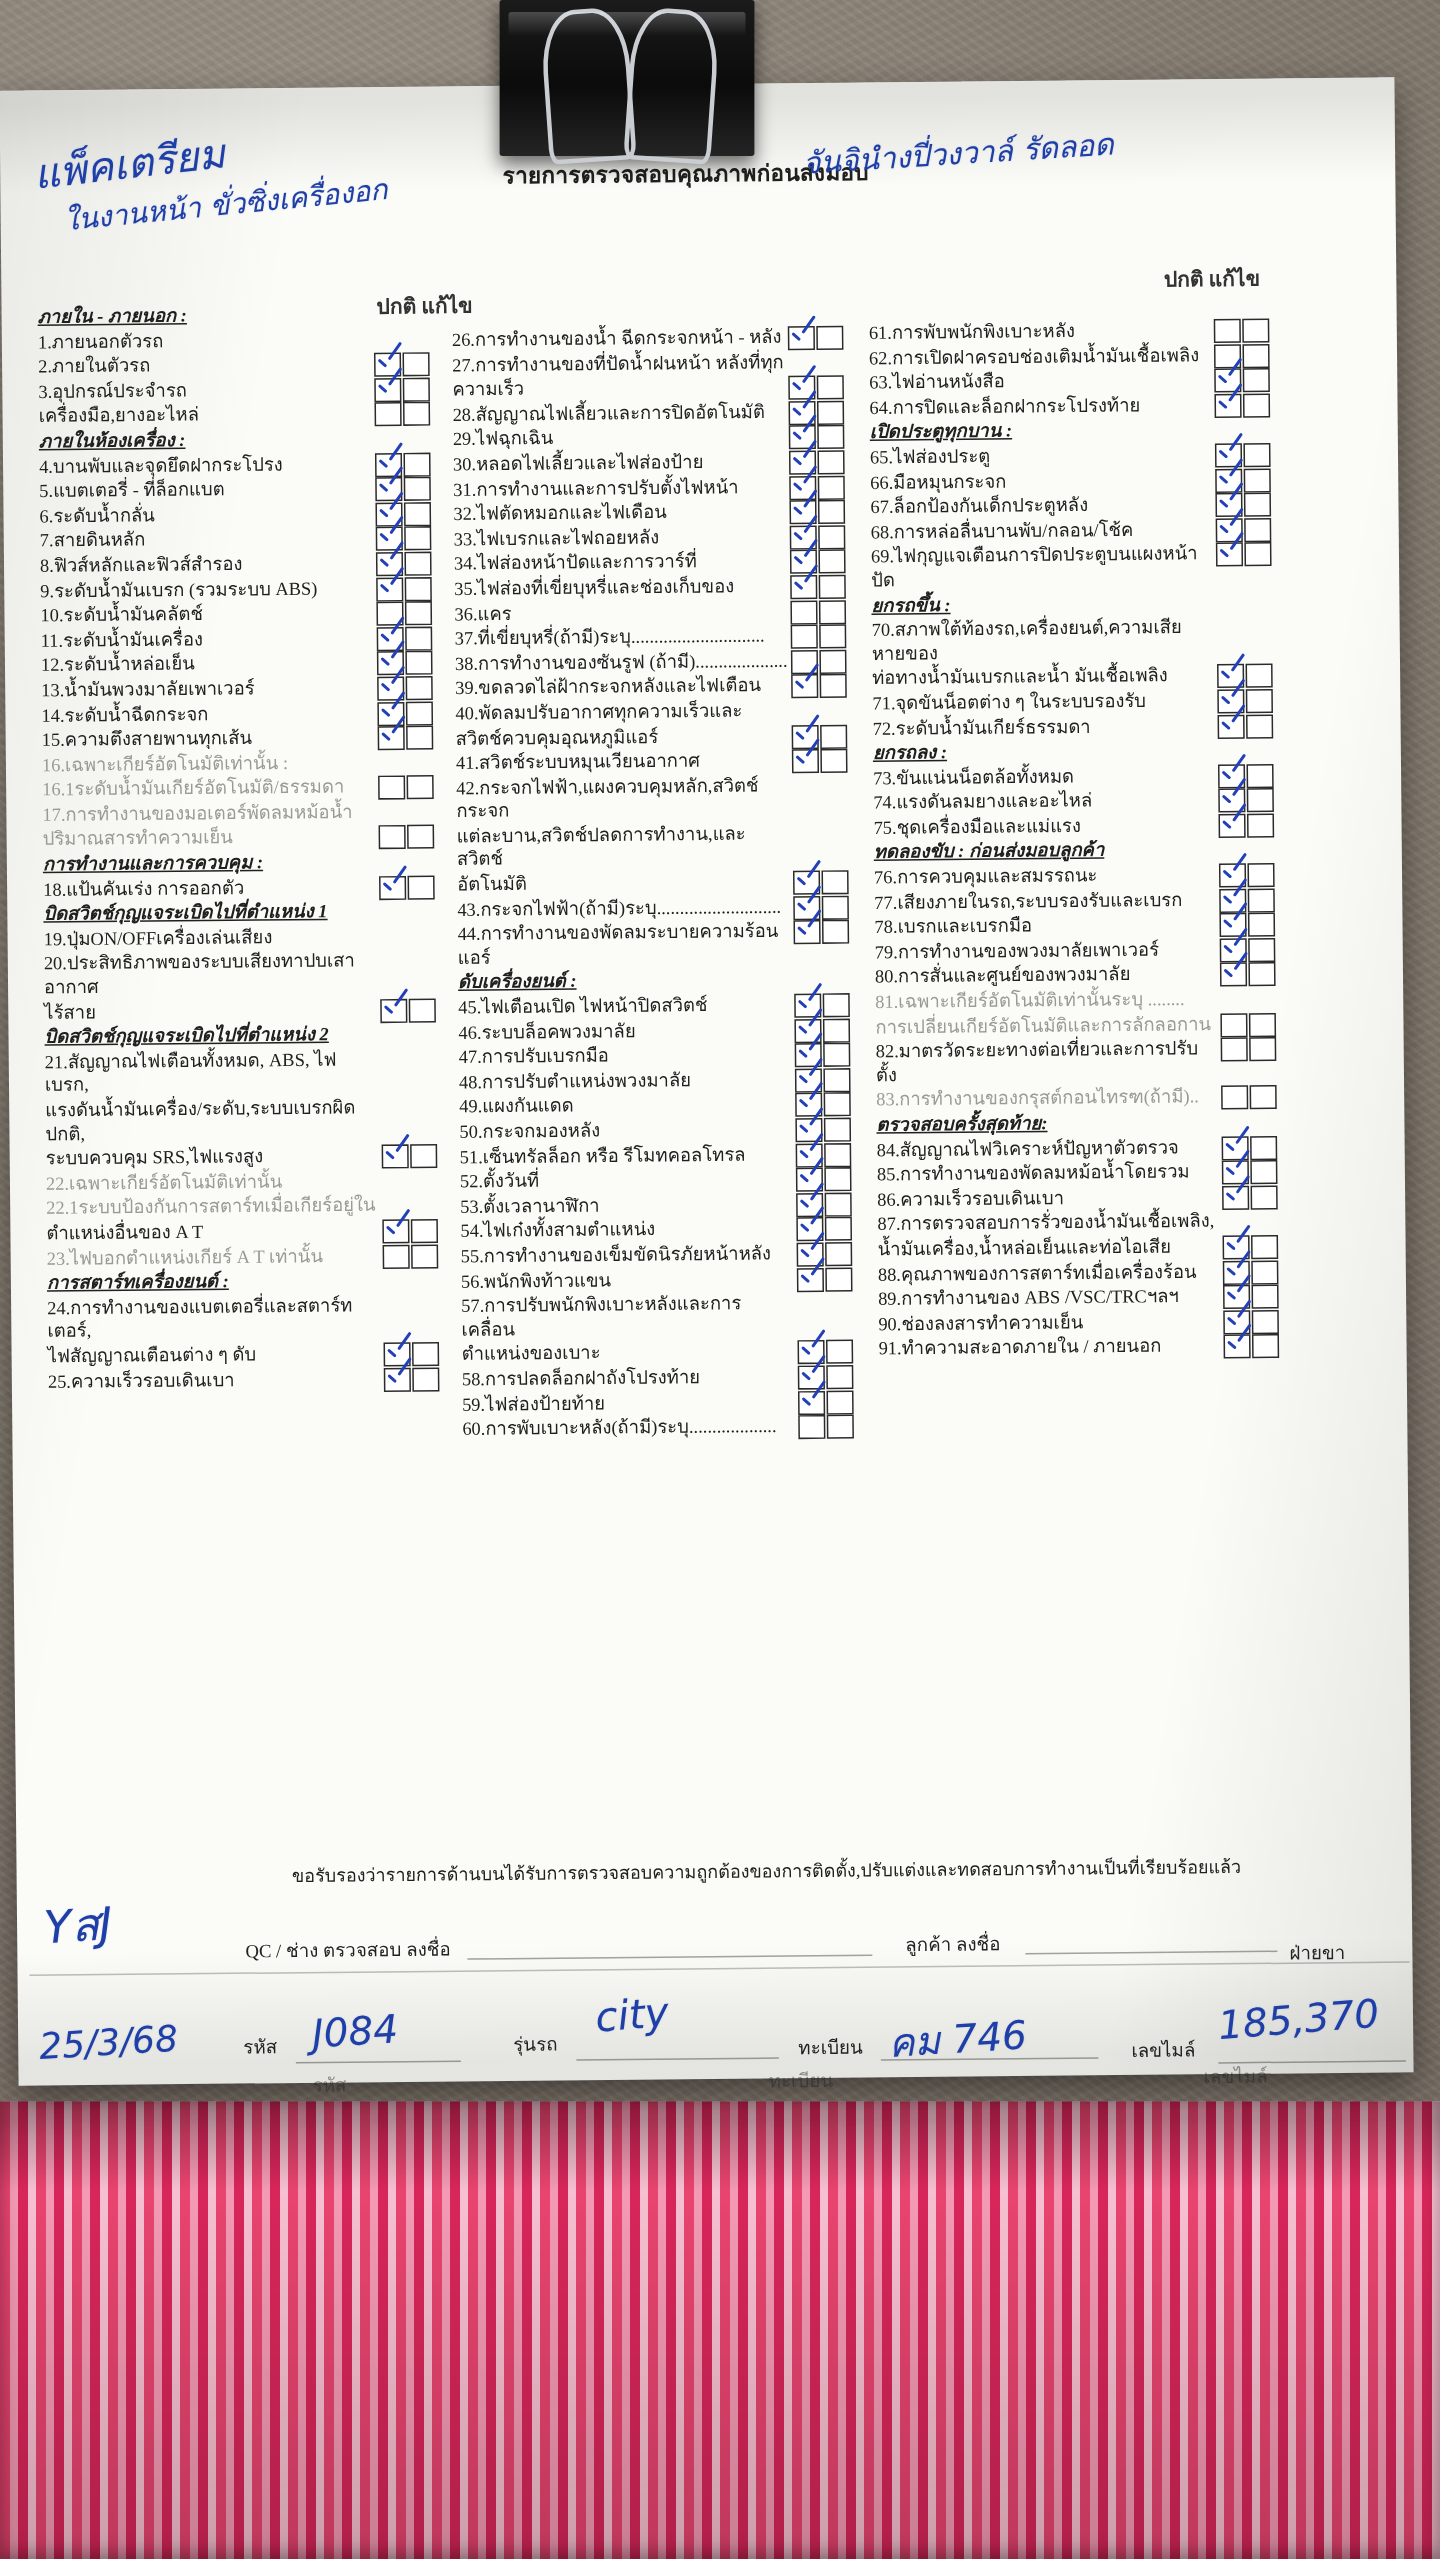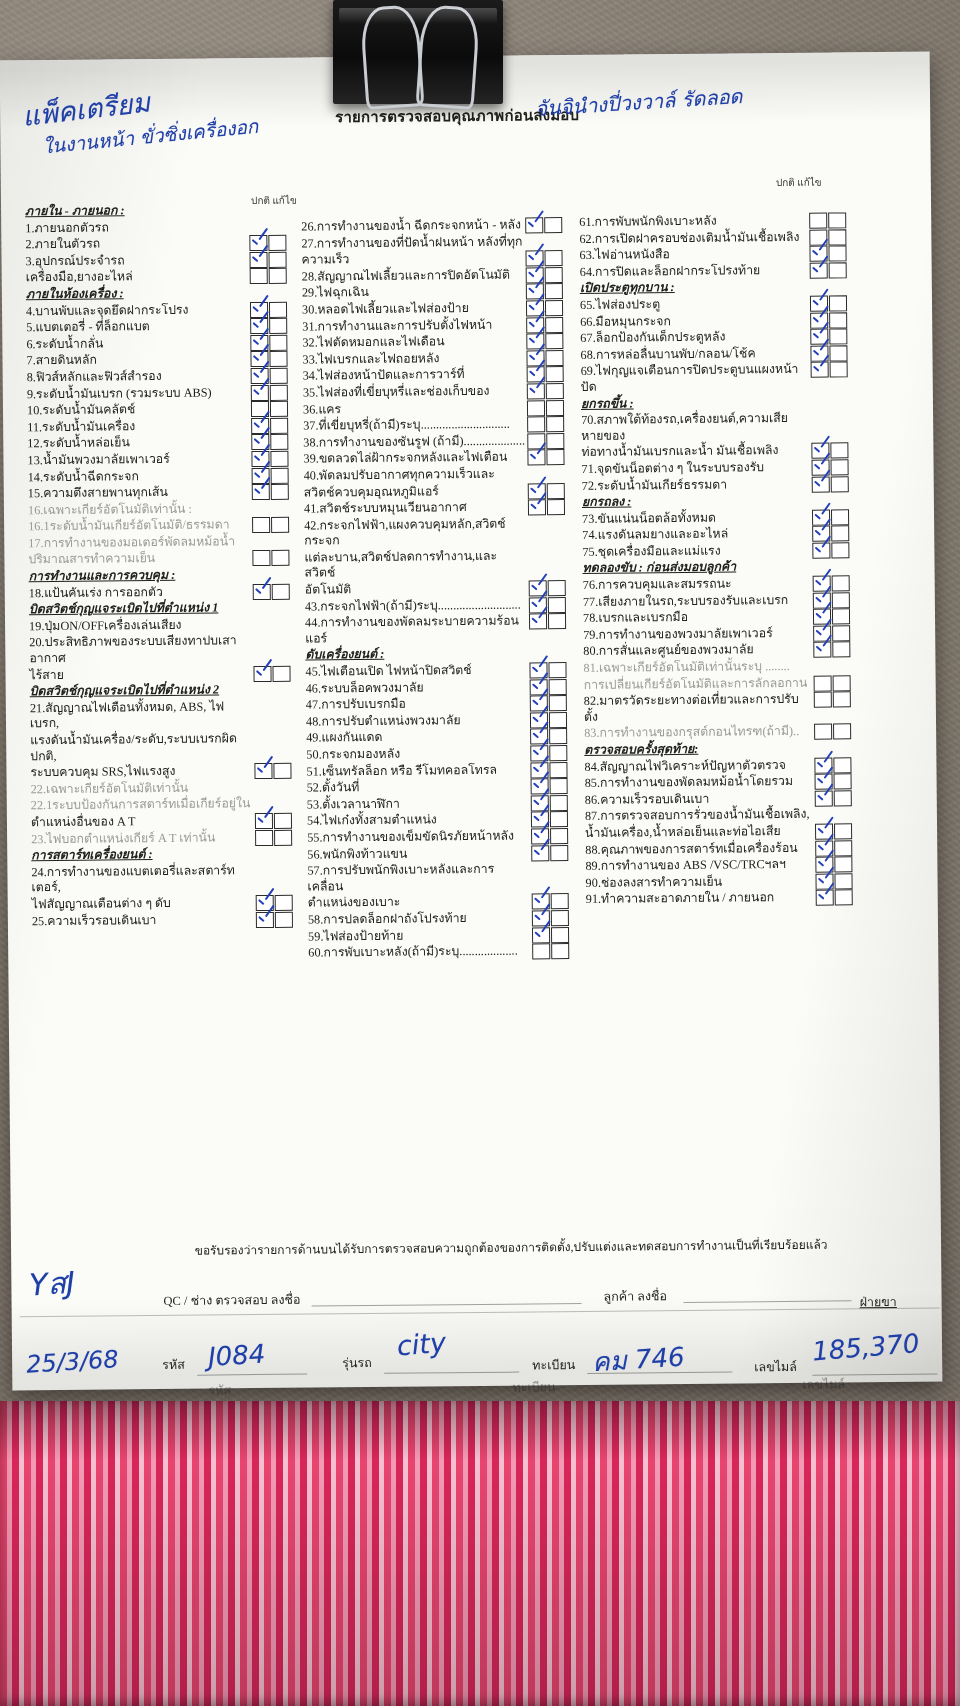--- a/index.html
+++ b/index.html
@@ -72,21 +72,21 @@
     border-radius:2px;
   }
 
   
   .doc{position:absolute;inset:0;padding:0;color:#20201e;}
   .title{
     position:absolute;left:292px;top:48px;width:330px;
     text-align:center;font-size:15px;font-weight:bold;letter-spacing:.2px;
   }
   .hdr-note{
-    position:absolute;font-size:10px;color:#333;
+    position:absolute;font-size:14px;color:#333;font-weight:bold;
   }
   .col{
     position:absolute;top:0;font-size:12.3px;line-height:15.6px;
   }
   .c1{left:24px;width:262px;}
   .c2{left:300px;width:262px;}
   .c3{left:578px;width:268px;}
   .row{
     position:relative;padding-right:40px;margin:0 0 1px 0;
     min-height:15px;
@@ -962,21 +962,21 @@
           </span>
         </div>
       </div>
 
     <div class="footer-note">ขอรับรองว่ารายการด้านบนได้รับการตรวจสอบความถูกต้องของการติดตั้ง,ปรับแต่งและทดสอบการทำงานเป็นที่เรียบร้อยแล้ว</div>
 
     <div class="sig-line" style="left:152px;top:1232px;">QC / ช่าง ตรวจสอบ  ลงชื่อ</div>
     <div class="hr" style="left:300px;top:1248px;width:270px;"></div>
     <div class="sig-line" style="left:592px;top:1232px;">ลูกค้า  ลงชื่อ</div>
     <div class="hr" style="left:672px;top:1248px;width:168px;"></div>
-    <div class="sig-line" style="left:848px;top:1240px;text-decoration:underline;">ฝ่ายขา</div>
+    <div class="sig-line" style="left:848px;top:1240px;">ฝ่ายขา</div>
     <div class="hr" style="left:8px;top:1256px;width:920px;opacity:.35;"></div>
 
     <div class="bottom-strip">
       <span class="sig-line" style="left:150px;top:10px;">รหัส</span>
       <span class="hr" style="left:185px;top:30px;width:110px;"></span>
       <span class="sig-line" style="left:330px;top:10px;font-family:Liberation Mono, monospace;">รุ่นรถ</span>
       <span class="hr" style="left:372px;top:30px;width:135px;"></span>
       <span class="sig-line" style="left:520px;top:14px;">ทะเบียน</span>
       <span class="hr" style="left:575px;top:32px;width:145px;"></span>
       <span class="sig-line" style="left:742px;top:18px;">เลขไมล์</span>

